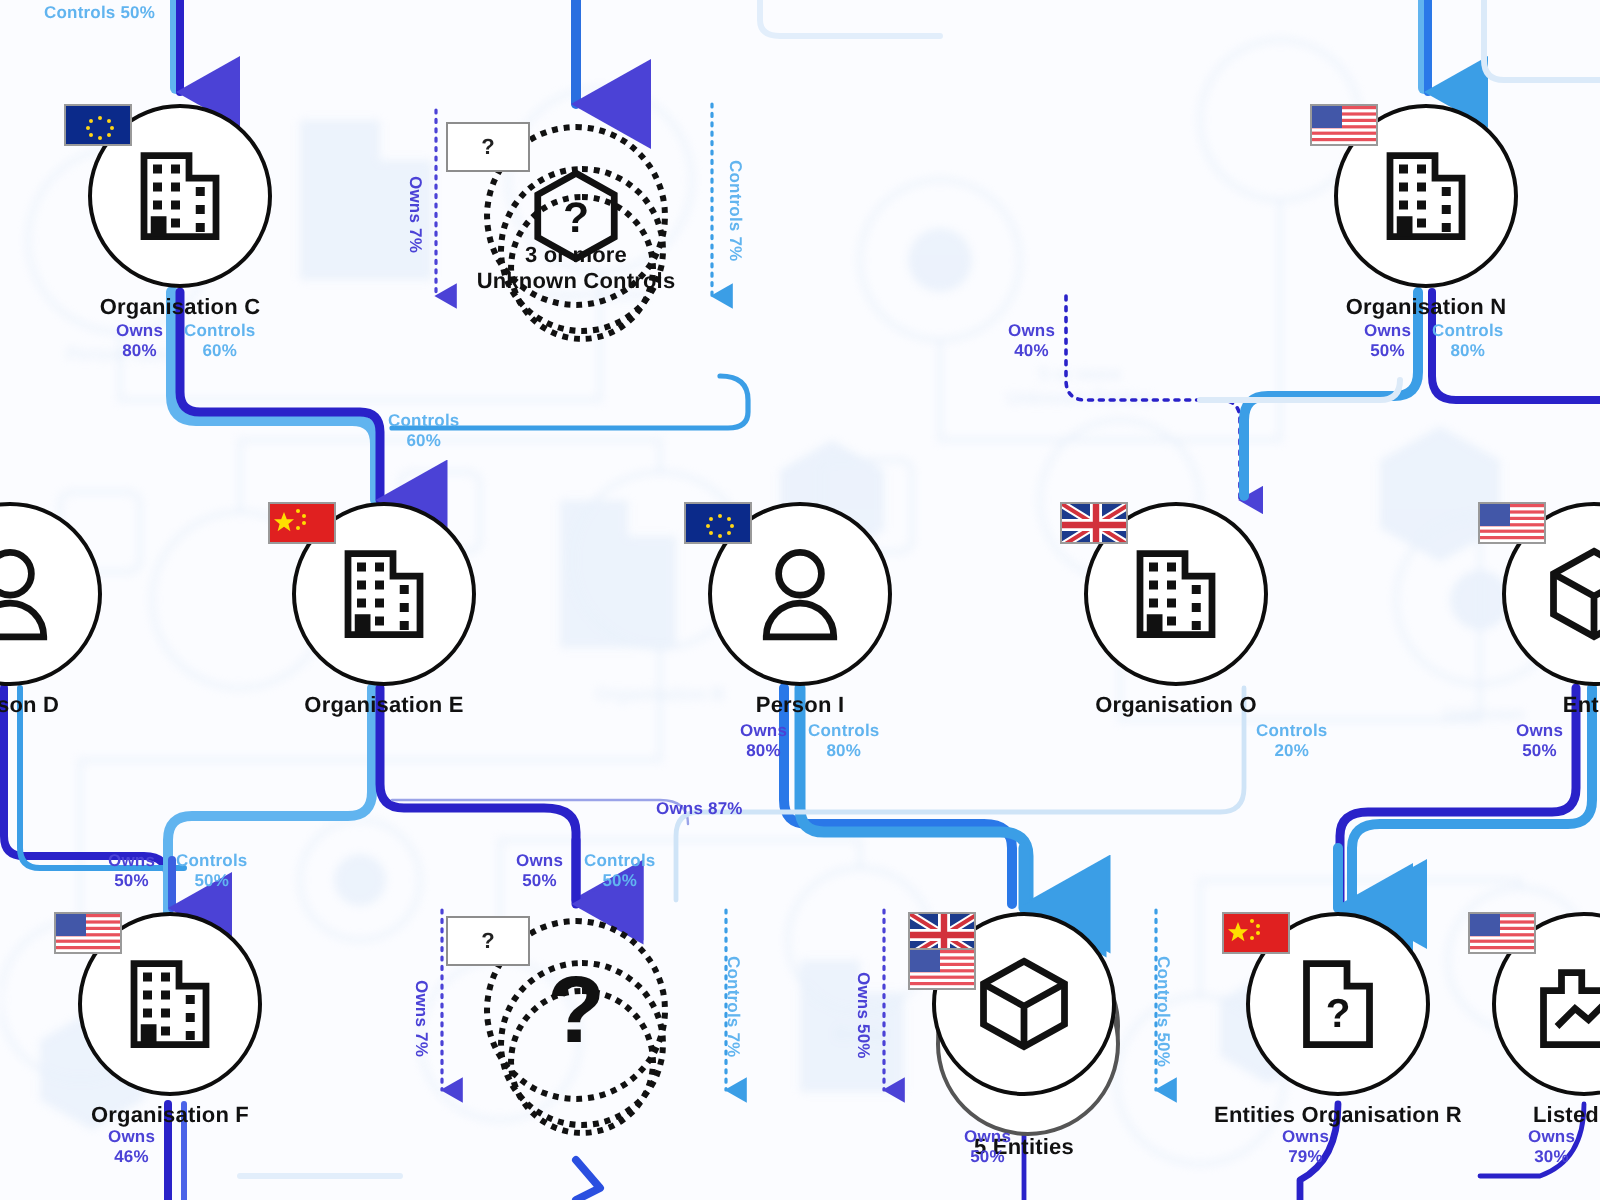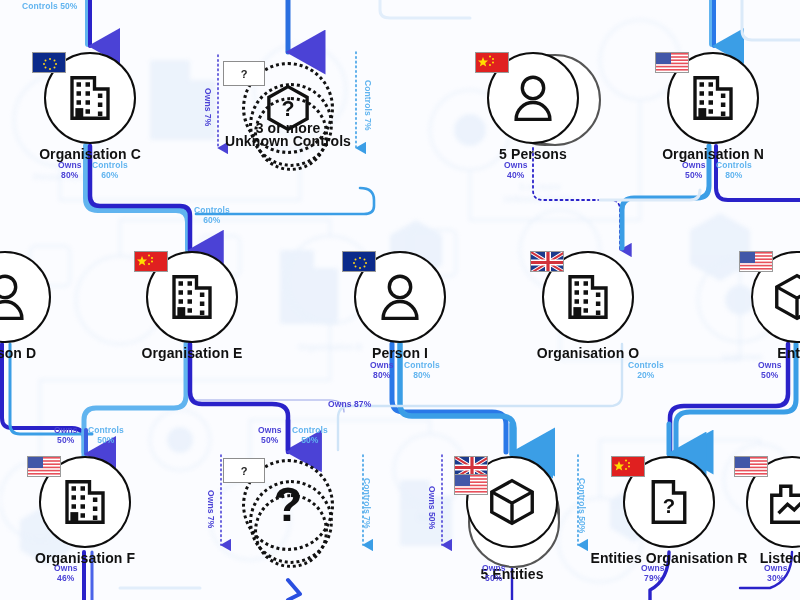--- a/index.html
+++ b/index.html
@@ -55,21 +55,21 @@
   .qbox{
     position:absolute;left:-22px;top:-4px;width:42px;height:25px;
     border:1.5px solid #8d8d8d;background:#fff;z-index:5;box-sizing:border-box;
     display:flex;align-items:center;justify-content:center;
     font-size:11px;color:#222;font-weight:600;
   }
   .glyph{width:54px;height:54px;display:block;}
   .nlabel{
     position:absolute;left:50%;transform:translateX(-50%);
     top:96px;white-space:nowrap;text-align:center;
-    font-size:14px;font-weight:700;color:#111;line-height:13px;
+    font-size:11px;font-weight:700;color:#111;line-height:13px;
     letter-spacing:.1px;
   }
   .nlabel.two{top:92px;}
   
   .elabel{
     position:absolute;font-size:8.5px;line-height:9.5px;font-weight:600;
     white-space:nowrap;letter-spacing:.1px;
   }
   .owns{color:#4b42d6;}
   .ctrl{color:#61b4ef;}
@@ -254,41 +254,20 @@
           <path d="M24 5 L41 14.5 V33.5 L24 43 L7 33.5 V14.5 Z" fill="none" stroke="#111" stroke-width="3"></path>
           <text x="24" y="31" text-anchor="middle" font-family="Liberation Sans, sans-serif" font-size="19" font-weight="700" fill="#111">?</text>
         </svg>
     </div>
     <div class="nlabel two" style="top:60px;">
       <span>3 or more</span><br>
       <span>Unknown Controls</span>
     </div>
   </div>
 
-  <div class="node" style="left:533px;top:98px;">
-    <div class="disc stacked stack-h">
-      <span class="flag">
-        <svg viewBox="0 0 34 21" width="34" height="21">
-            <rect width="34" height="21" fill="#e02020"></rect>
-            <g fill="#ffde00">
-              <polygon points="7,4 8.4,7.6 12,7.6 9.2,10 10.2,13.6 7,11.4 3.8,13.6 4.8,10 2,7.6 5.6,7.6"></polygon>
-              <circle cx="14" cy="3.5" r="1"></circle>
-              <circle cx="17" cy="6" r="1"></circle>
-              <circle cx="17" cy="9.5" r="1"></circle>
-              <circle cx="14" cy="12" r="1"></circle>
-            </g>
-          </svg>
-      </span>
-      <svg class="glyph" viewBox="0 0 48 48">
-          <circle cx="24" cy="15" r="9.5" fill="none" stroke="#111" stroke-width="3"></circle>
-          <path d="M9 43 a15 15 0 0 1 30 0 Z" fill="none" stroke="#111" stroke-width="3"></path>
-        </svg>
-    </div>
-    <div class="nlabel">5 Persons</div>
-  </div>
 
   <div class="node" style="left:713px;top:98px;">
     <div class="disc">
       <span class="flag">
         <svg viewBox="0 0 34 21" width="34" height="21">
             <rect width="34" height="21" fill="#fff"></rect>
             <g fill="#e8505b">
               <rect y="0" width="34" height="1.6"></rect>
               <rect y="3.2" width="34" height="1.6"></rect>
               <rect y="6.4" width="34" height="1.6"></rect>

